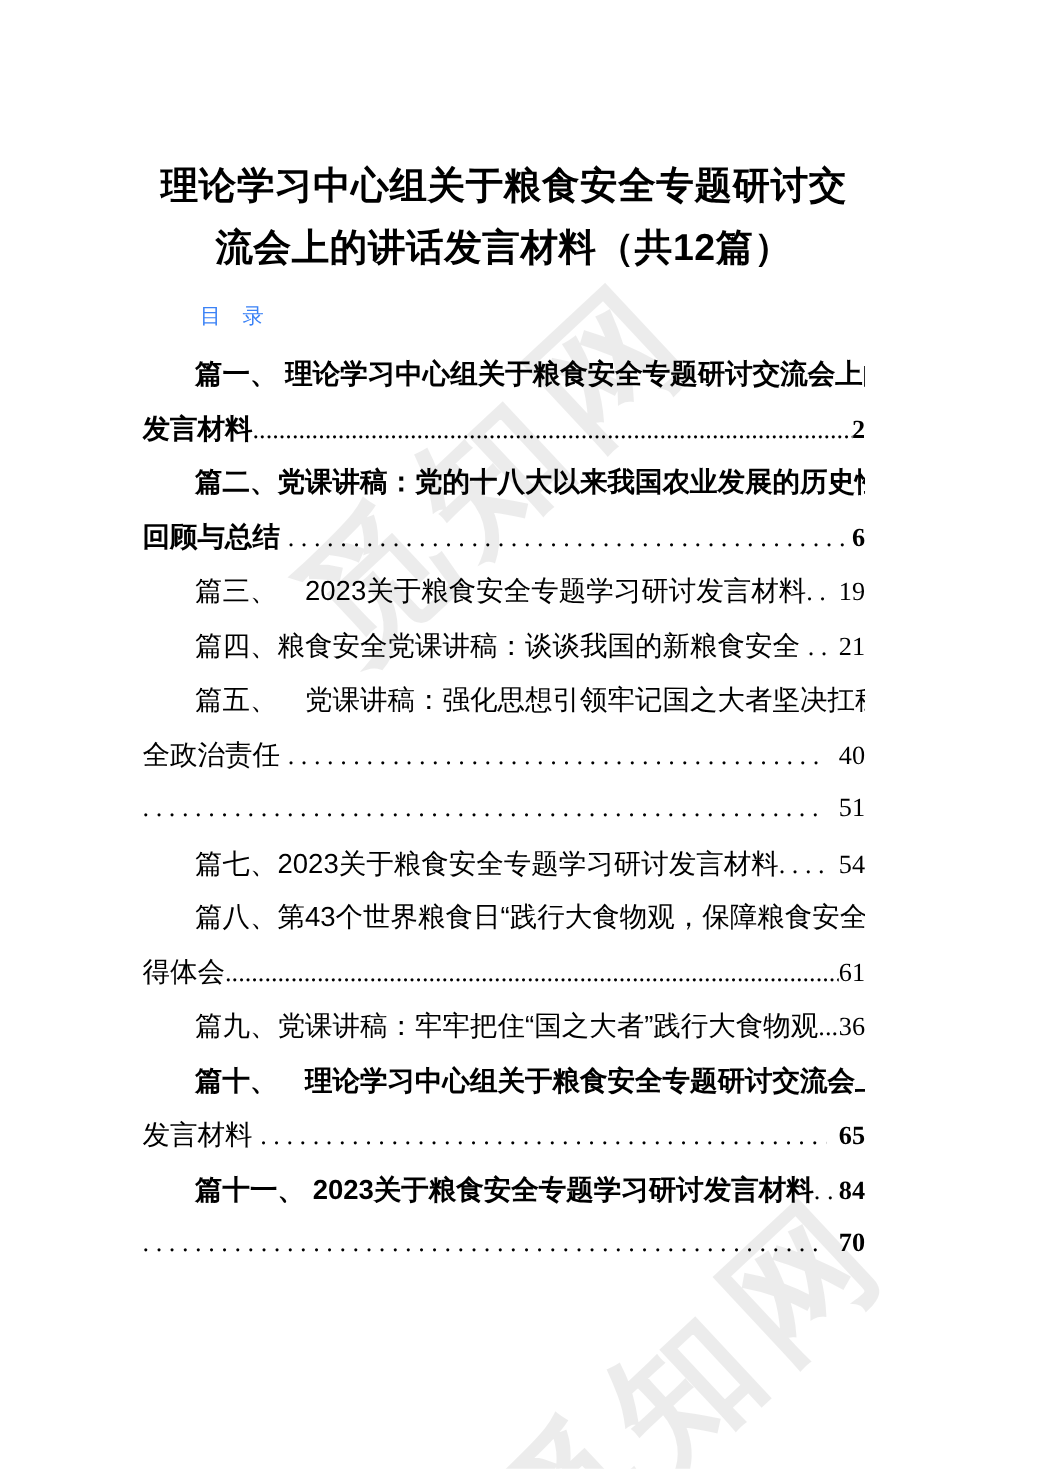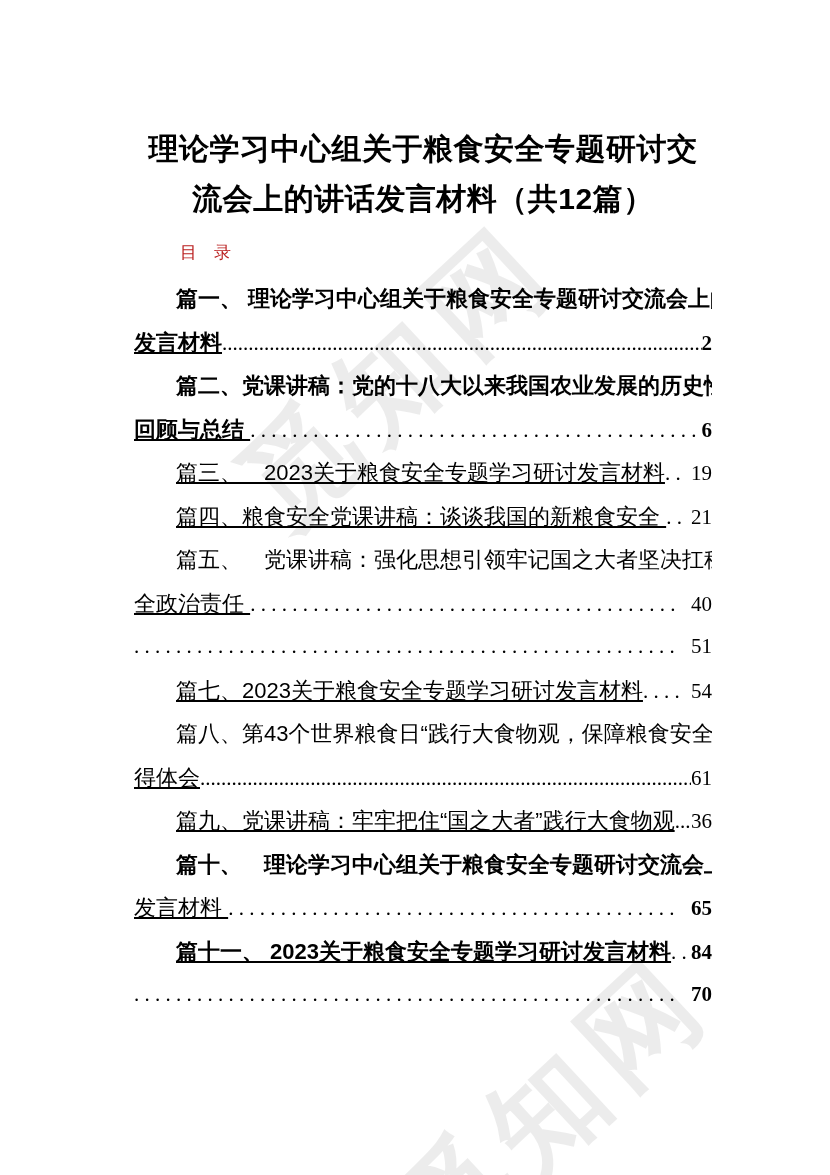--- a/index.html
+++ b/index.html
@@ -25,54 +25,54 @@
     transform: rotate(-43deg);
     z-index: 0;
     user-select: none;
   }
   #wm-main  { left: 298px; top: 433px; }   
   #wm-bottom{ left: 452px; top: 1165px; }  
 
   
   .content {
     position: absolute;
-    left: 134px; top: 0;
+    left: 114px; top: 0;
     width: 578px;
     z-index: 1;
   }
   .doc-title {
     margin-top: 124px;
     text-align: center;
     font-size: 30px;
     font-weight: 700;
     line-height: 50px;
     letter-spacing: 0.5px;
   }
   .toc-label {
     margin-top: 17px;
     margin-left: 46px;
     font-size: 17px;
     font-weight: 400;
     line-height: 24px;
-    color: #b91c1c;
+    color: #3b82f6;
   }
   .toc { margin-top: 12px; font-size: 22px; }
 
   .entry { cursor: default; }
   .line { height: 43.5px; line-height: 43.5px; overflow: hidden; }
   
   .just {
     text-indent: 42px;
     text-align: justify;
     text-align-last: justify;
     white-space: nowrap;
   }
   
   .row { display: flex; align-items: baseline; }
-  .row .t { flex: 0 0 auto; white-space: pre; text-decoration: underline; }
+  .row .t { flex: 0 0 auto; white-space: pre; }
   .row .t.ind { padding-left: 42px; }
   .leader {
     flex: 1 1 0;
     min-width: 0;
     overflow: hidden;
     white-space: nowrap;
     font-family: "Liberation Serif", serif;
     font-size: 21px;
   }
   .page {

